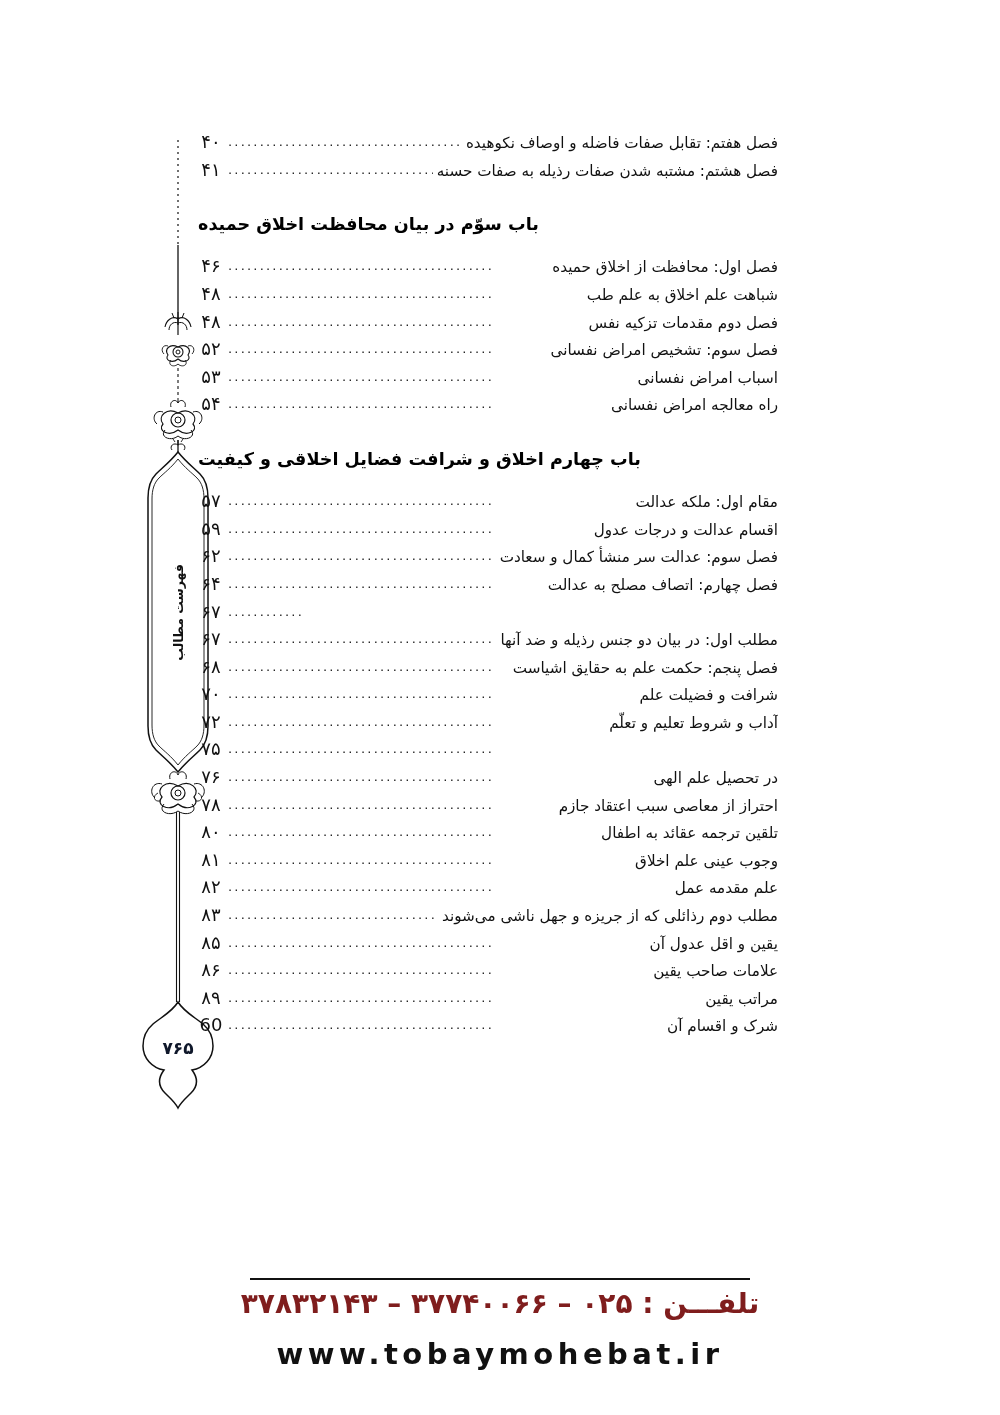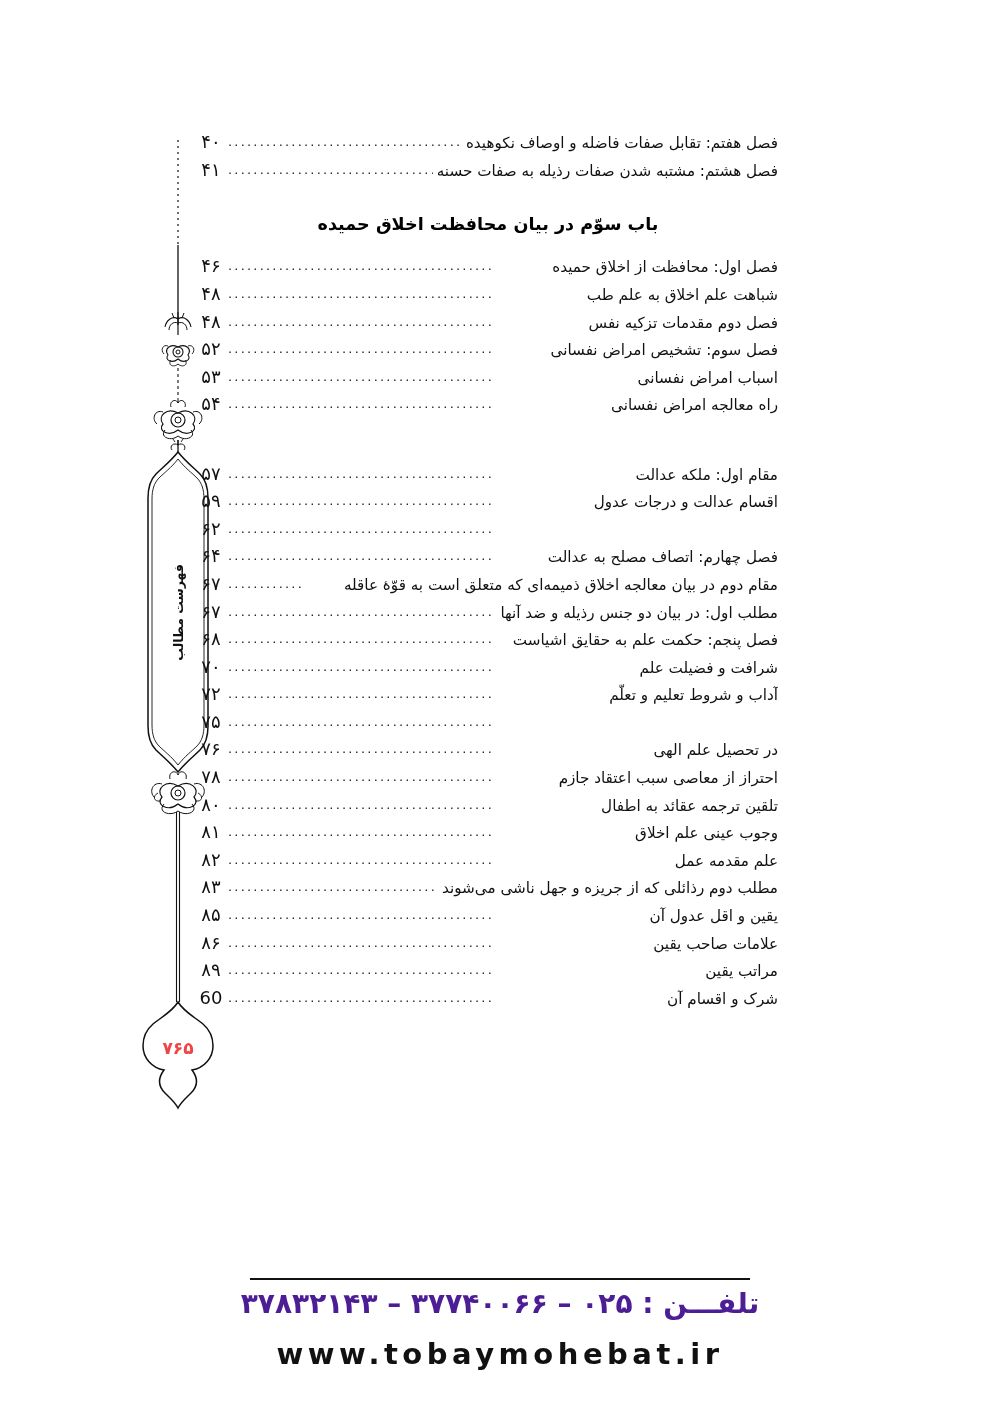--- a/index.html
+++ b/index.html
@@ -63,21 +63,21 @@
   }
   .toc-entry .pageno {
     flex: 0 0 auto;
     min-width: 26px;
     text-align: center;
     direction: rtl;
     font-size: 18px;
   }
 
   .toc-heading {
-    text-align: center;
+    text-align: left;
     font-size: 17.6px;
     font-weight: bold;
     color: #000;
     height: 27.6px;
     line-height: 27.6px;
     letter-spacing: 0.2px;
   }
   .spacer-lg { height: 27.6px; }
   .spacer-sm { height: 14px; }
 
@@ -101,21 +101,21 @@
   }
   #footer .rule {
     width: 500px;
     margin: 0 auto 6px auto;
     border-top: 2px solid #111;
   }
   #footer .phone {
     font-size: 28px;
     font-weight: bold;
     letter-spacing: 1px;
-    color: #4c1d95;
+    color: #7f1d1d;
     direction: rtl;
     line-height: 1.25;
   }
   #footer .phone .label { letter-spacing: 2px; }
   #footer .site {
     margin-top: 16px;
     font-size: 29px;
     font-weight: bold;
     letter-spacing: 4.5px;
     color: #111;
@@ -240,21 +240,21 @@
     <div style="position:absolute; left:148px; top:452px; width:60px; height:320px;
                 display:flex; align-items:center; justify-content:center;">
       <span style="writing-mode: vertical-rl; text-orientation: mixed; transform: rotate(180deg);
                    font-size:12.5px; font-weight:bold; letter-spacing:1px; color:#111;
                    font-family:'DejaVu Sans', sans-serif; white-space:nowrap;">فهرست مطالب</span>
     </div>
 
     
     <div style="position:absolute; left:143px; top:1030px; width:70px; height:36px;
                 display:flex; align-items:center; justify-content:center;">
-      <span style="font-size:17px; font-weight:bold; color:#ef4444;
+      <span style="font-size:17px; font-weight:bold; color:#0f172a;
                    font-family:'DejaVu Sans', sans-serif;">۷۶۵</span>
     </div>
   </div>
 
   <div id="toc-column">
 
     <div>
       <div class="toc-entry">
         <span class="title">فصل هفتم: تقابل صفات فاضله و اوصاف نکوهیده</span>
         <span class="leader">..........................................</span>
@@ -301,45 +301,46 @@
       </div>
       <div class="toc-entry">
         <span class="title">راه معالجه امراض نفسانی</span>
         <span class="leader">..........................................</span>
         <span class="pageno">۵۴</span>
       </div>
     </div>
 
     <div class="spacer-lg"></div>
 
+    <div class="toc-heading">باب چهارم اخلاق و شرافت فضایل اخلاقی و کیفیت</div>
 
     <div class="spacer-sm"></div>
 
     <div>
       <div class="toc-entry">
         <span class="title">مقام اول: ملکه عدالت</span>
         <span class="leader">..........................................</span>
         <span class="pageno">۵۷</span>
       </div>
       <div class="toc-entry">
         <span class="title">اقسام عدالت و درجات عدول</span>
         <span class="leader">..........................................</span>
         <span class="pageno">۵۹</span>
       </div>
       <div class="toc-entry">
+        <span class="title">فصل سوم: عدالت سر منشأ کمال و سعادت</span>
         <span class="leader">..........................................</span>
         <span class="pageno">۶۲</span>
       </div>
       <div class="toc-entry">
         <span class="title">فصل چهارم: اتصاف مصلح به عدالت</span>
         <span class="leader">..........................................</span>
         <span class="pageno">۶۴</span>
       </div>
       <div class="toc-entry">
-        <span class="title">مقام دوم در بیان معالجه اخلاق ذمیمه‌ای که متعلق است به قوّهٔ عاقله</span>
         <span class="leader">............</span>
         <span class="pageno">۶۷</span>
       </div>
       <div class="toc-entry">
         <span class="title">مطلب اول: در بیان دو جنس رذیله و ضد آنها</span>
         <span class="leader">..........................................</span>
         <span class="pageno">۶۷</span>
       </div>
       <div class="toc-entry">
         <span class="title">فصل پنجم: حکمت علم به حقایق اشیاست</span>

